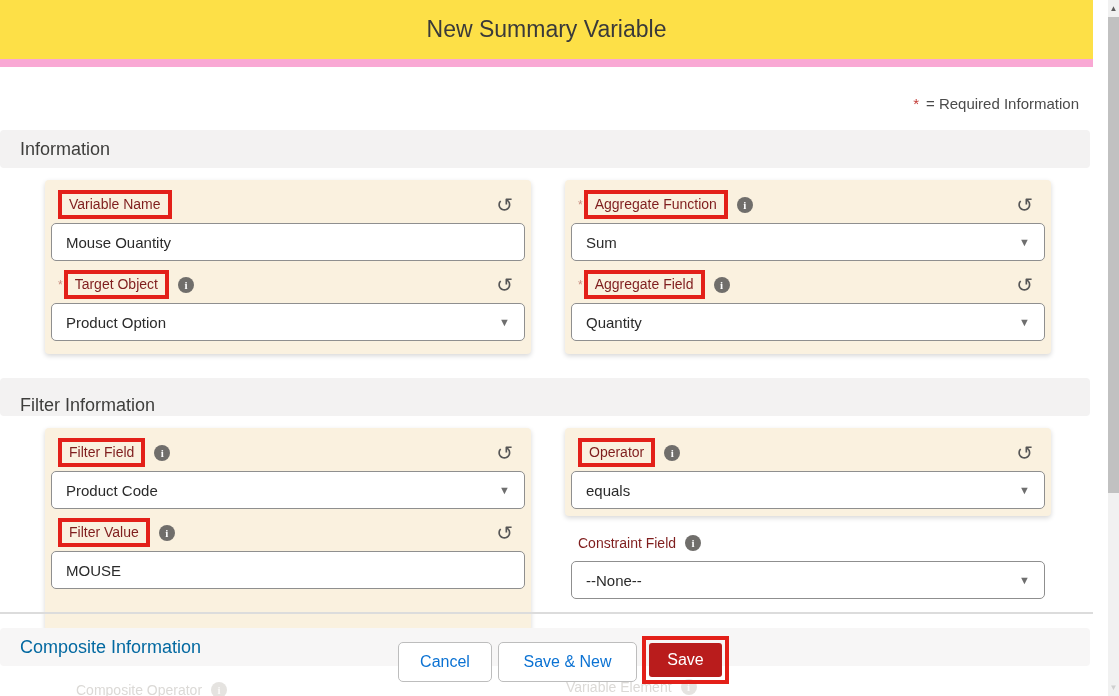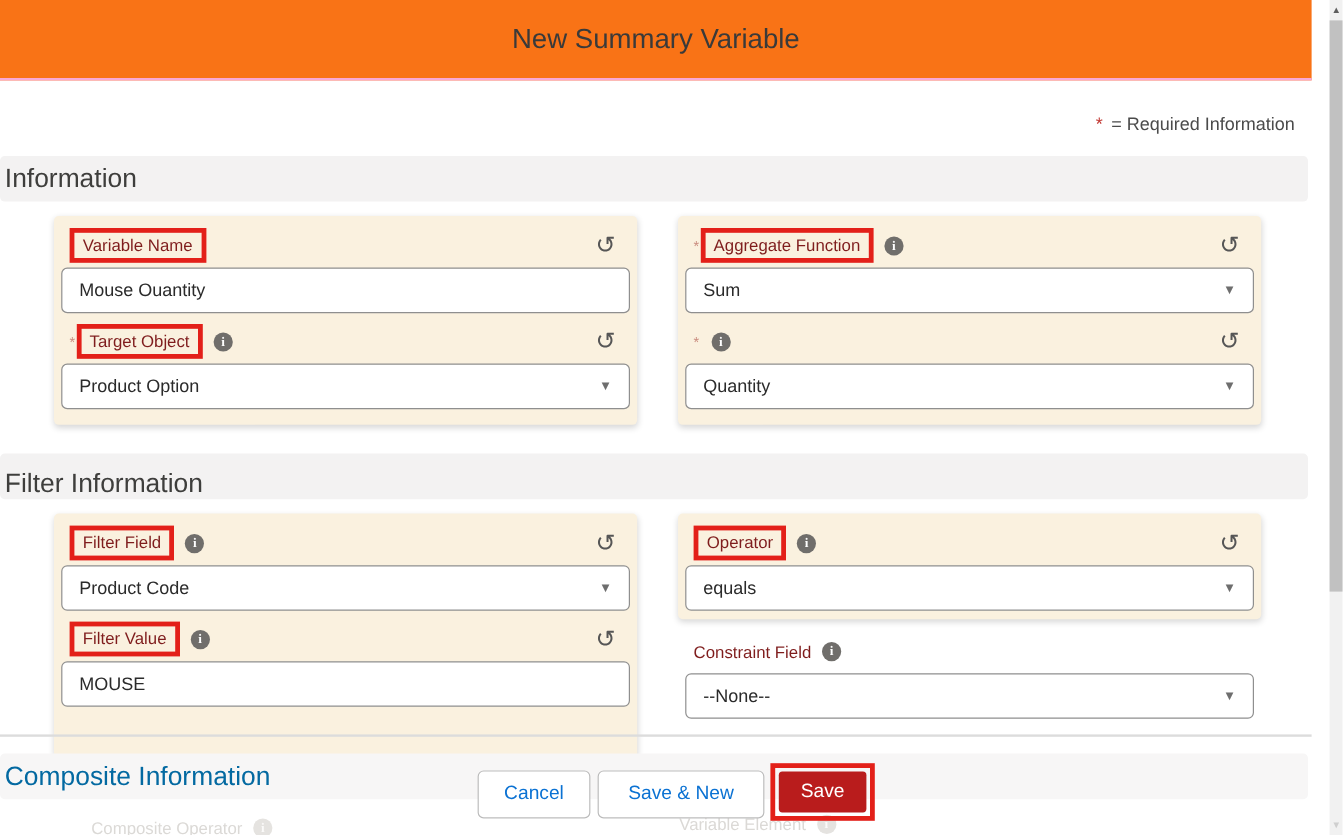--- a/index.html
+++ b/index.html
@@ -14,41 +14,41 @@
     width: 1119px;
     height: 696px;
     background: #ffffff;
     overflow: hidden;
   }
 
   
   .title-bar {
     position: absolute; top: 0; left: 0;
     width: 1093px; height: 67px;
-    border-bottom: 2px solid #f9a8d4;
-    display: flex; align-items: center; justify-content: center;
-    background: #f97316;
+    border-bottom: 8px solid #f9a8d4;
+    display: flex; align-items: center; justify-content: center;
+    background: #fde047;
   }
   .modal-title { font-size: 23px; color: #3a3a3a; font-weight: 400; }
 
   
   .required-note {
     position: absolute; top: 95px; right: 40px;
     font-size: 15px; color: #4b4b4b;
     display: flex; align-items: center; gap: 7px;
   }
   .required-note .asterisk { color: #c23934; font-size: 15px; }
 
   
   .section-header {
     position: absolute; left: 0; width: 1090px; height: 38px;
     background: #f3f2f2; border-radius: 4px;
     display: flex; align-items: center;
-    padding-left: 4px;
-    font-size: 22px; color: #3e3e3c;
+    padding-left: 20px;
+    font-size: 18px; color: #3e3e3c;
   }
   .sh-information { top: 130px; }
   .sh-filter { top: 378px; align-items: flex-end; }
   .sh-composite { top: 628px; background: #f7f6f6; color: #0369a1; }
 
   
   .field-group {
     position: absolute;
     background: #faf1df;
     border-radius: 4px;
@@ -226,20 +226,23 @@
         <span class="undo-icon">↺</span>
       </div>
       <div class="control select">
         <span>Sum</span>
         <span class="caret-icon">▼</span>
       </div>
     </div>
     <div class="field">
       <div class="label-row">
         <span class="req-star">*</span>
+        <span class="red-box">
+          <span class="field-label">Aggregate Field</span>
+        </span>
         <span class="info-icon">i</span>
         <span class="undo-icon">↺</span>
       </div>
       <div class="control select">
         <span>Quantity</span>
         <span class="caret-icon">▼</span>
       </div>
     </div>
   </div>
 

